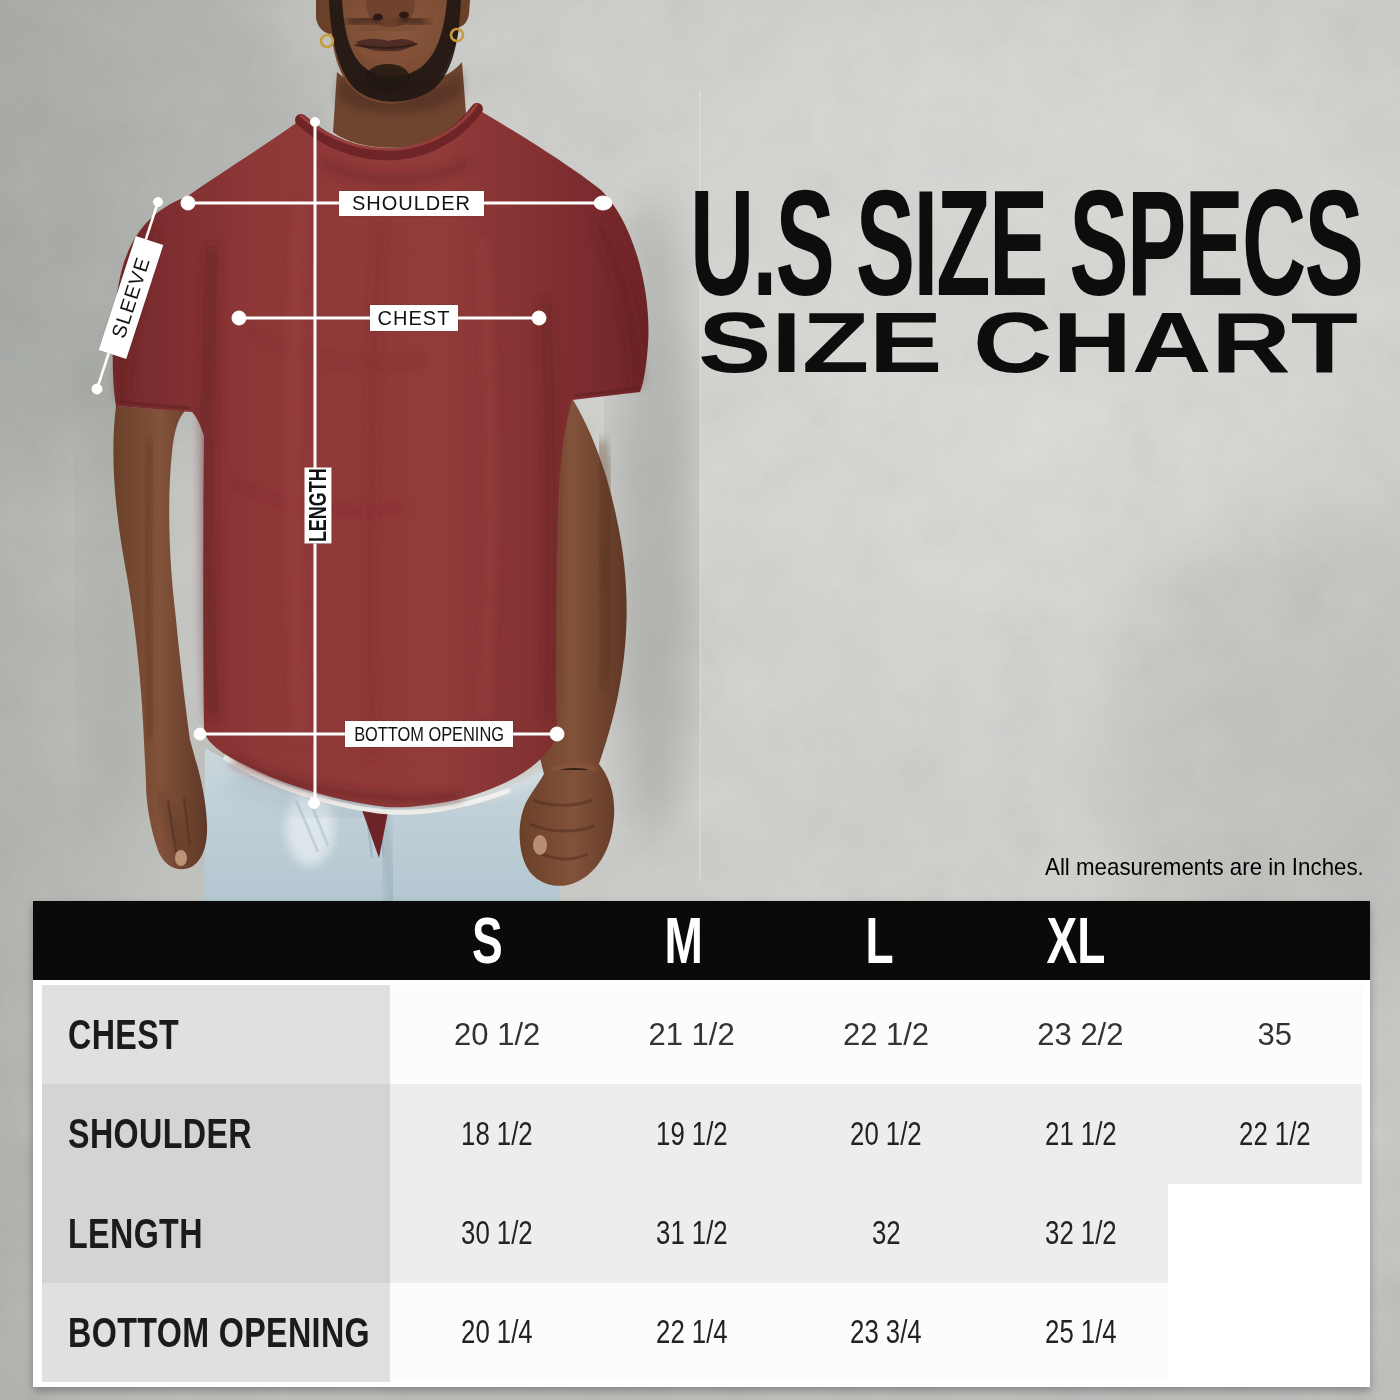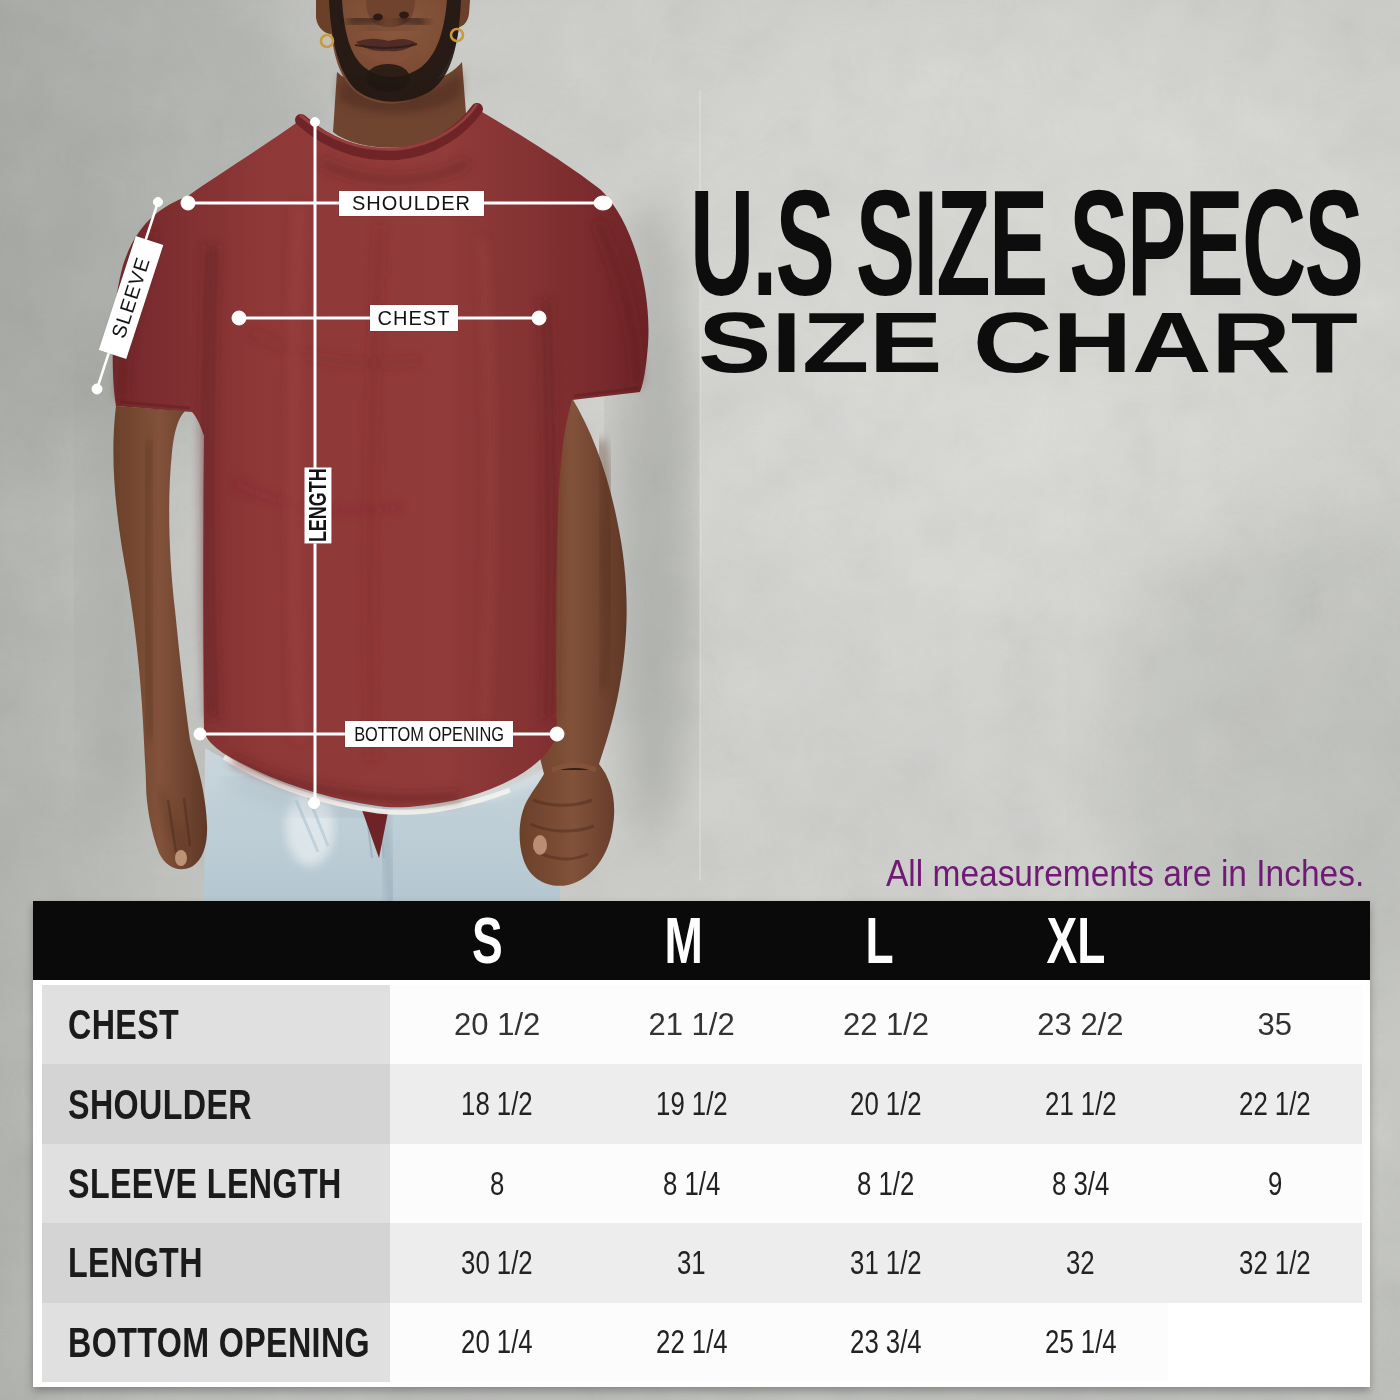--- a/index.html
+++ b/index.html
@@ -33,21 +33,21 @@
   #tag-length{left:280px;top:492px;width:76px;height:27px;font-size:23px;font-weight:bold;transform:rotate(-90deg);}
   #tag-bottom{left:345px;top:721px;width:168px;height:26px;font-size:21px;}
   #tag-sleeve{left:71px;top:283px;width:120px;height:29px;font-size:20px;letter-spacing:1px;transform:rotate(-72deg);}
 
   
   #title-svg{left:660px;top:160px;width:720px;height:230px;z-index:2;}
   #title-svg text{fill:#0d0d0d;font-family:"Liberation Sans",sans-serif;font-weight:bold;}
 
   
   #measure-note{
-    right:36px;top:853px;z-index:4;font-size:36px;color:#701a75;z-index:4;
+    right:36px;top:853px;z-index:4;font-size:24px;color:#000000;z-index:4;
   }
 
   
   #size-table{
     left:33px;top:901px;width:1337px;height:486px;z-index:5;background:#ffffff;
     box-shadow:0 4px 8px rgba(0,0,0,.28);
   }
   #size-table .thead{
     height:79px;background:#0a0a0a;display:grid;
     grid-template-columns:356px 1fr 1fr 1fr 1fr 1fr;align-items:center;
@@ -303,49 +303,26 @@
       <div class="td">
           <span class="cx">20 1/2</span>
         </div>
       <div class="td">
           <span class="cx">21 1/2</span>
         </div>
       <div class="td">
           <span class="cx">22 1/2</span>
         </div>
     </div>
-    <div class="tr odd">
-      <div class="td-label">
-          <span class="cxl">SLEEVE LENGTH</span>
-        </div>
-      <div class="td">
-          <span class="cx">8</span>
-        </div>
-      <div class="td">
-          <span class="cx">8 1/4</span>
-        </div>
-      <div class="td">
-          <span class="cx">8 1/2</span>
-        </div>
-      <div class="td">
-          <span class="cx">8 3/4</span>
-        </div>
-      <div class="td">
-          <span class="cx">9</span>
-        </div>
-    </div>
     <div class="tr even">
       <div class="td-label">
           <span class="cxl">LENGTH</span>
         </div>
       <div class="td">
           <span class="cx">30 1/2</span>
-        </div>
-      <div class="td">
-          <span class="cx">31</span>
         </div>
       <div class="td">
           <span class="cx">31 1/2</span>
         </div>
       <div class="td">
           <span class="cx">32</span>
         </div>
       <div class="td">
           <span class="cx">32 1/2</span>
         </div>

